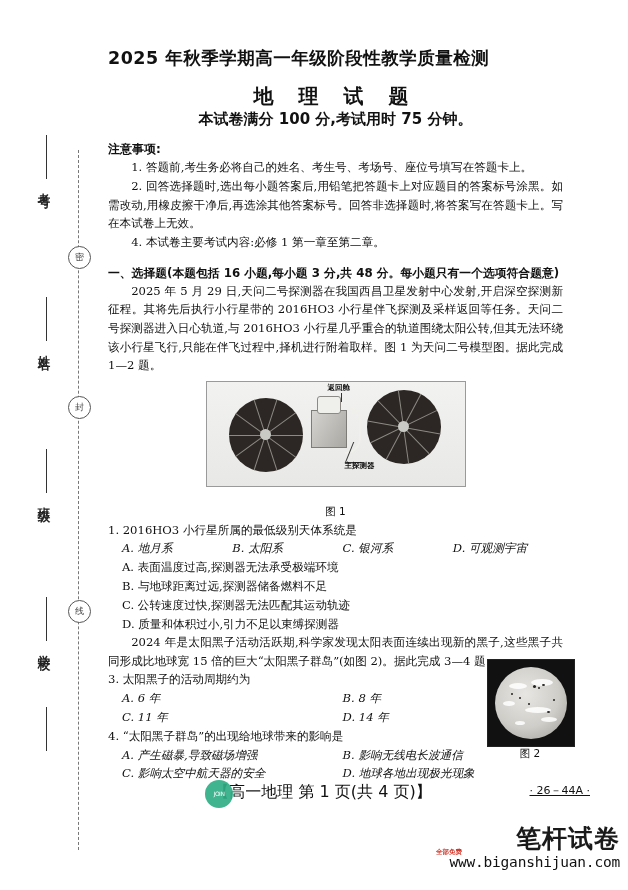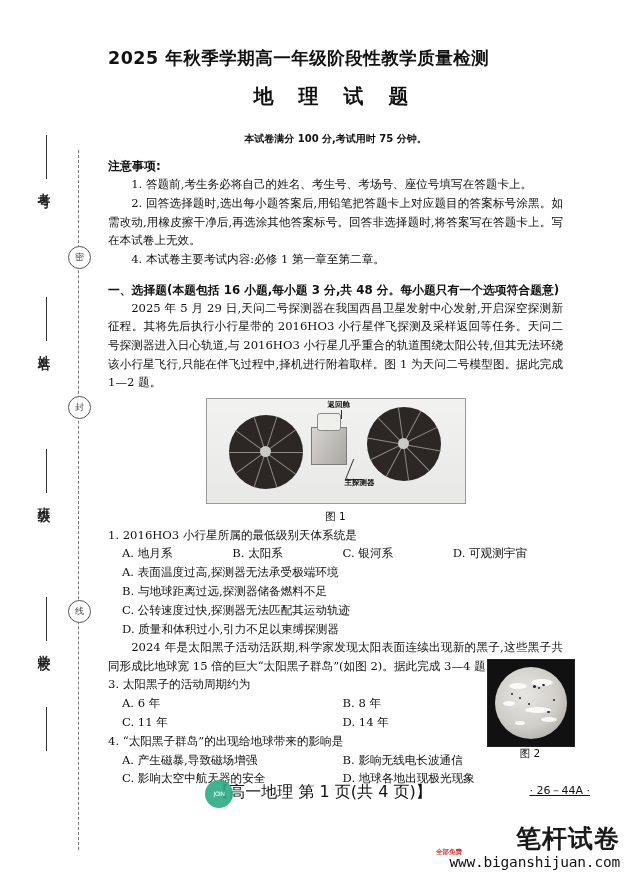--- a/index.html
+++ b/index.html
@@ -53,41 +53,41 @@
     margin-top:46px;text-align:left;
     font-size:17.5px;font-weight:bold;letter-spacing:0.5px;
     font-family:"DejaVu Sans","Liberation Sans",sans-serif;
   }
   .title-sub{
     margin-top:13px;text-align:center;
     font-size:20px;font-weight:bold;letter-spacing:9px;
     font-family:"DejaVu Sans","Liberation Sans",sans-serif;
   }
   .fullscore{
-    margin-top:22px;text-align:center;font-size:10px;font-weight:bold;
+    text-align:center;font-size:15px;font-weight:bold;
     font-family:"DejaVu Sans","Liberation Sans",sans-serif;
   }
   .notice-h{
     margin-top:12px;font-size:12px;font-weight:bold;
     font-family:"DejaVu Sans","Liberation Sans",sans-serif;
   }
   .notice-item{
     font-size:11.6px;line-height:1.62;text-indent:2em;
     text-align:justify;
   }
   .sec-head{
     margin-top:14px;font-size:11.8px;font-weight:bold;
     font-family:"DejaVu Sans","Liberation Sans",sans-serif;
     text-align:justify;
   }
   .passage{
     font-size:11.6px;line-height:1.6;text-indent:2em;text-align:justify;
   }
   .qline{font-size:11.6px;line-height:1.62;text-align:justify;}
-  .opts{display:flex;font-size:11.6px;line-height:1.62;padding-left:14px;}
+  .opts{display:flex;font-size:11.6px;line-height:1.62;padding-left:14px;font-style:italic;}
   .opts span{display:block;}
   .o4 span{width:25%;}
   .o2 span{width:50%;}
   .optline{font-size:11.6px;line-height:1.62;padding-left:14px;}
 
   
   .fig1-wrap{margin:6px 0 2px 0;text-align:center;}
   .fig1{
     display:inline-block;width:258px;height:104px;
     border:1.5px solid #9a9a9a;
@@ -130,21 +130,21 @@
     position:absolute;left:138px;top:79px;
     font-family:"DejaVu Sans","Liberation Sans",sans-serif;
     font-size:7.5px;font-weight:bold;color:#111;white-space:nowrap;
   }
   .ldr-main{
     position:absolute;left:142px;top:60px;width:16px;height:20px;
     border-left:1px solid #333;border-bottom:1px solid #333;
     transform:skewX(-22deg);
   }
   .fig-cap{
-    text-align:center;font-size:10.5px;margin-top:2px;
+    text-align:center;font-size:10.5px;margin-top:14px;
     font-family:"DejaVu Sans","Liberation Sans",sans-serif;
   }
 
   
   .fig2-box{
     position:absolute;left:487px;top:659px;width:86px;height:86px;
     background:#111;border:1px solid #222;
   }
   .sun{
     position:absolute;left:7px;top:7px;width:72px;height:72px;border-radius:50%;

